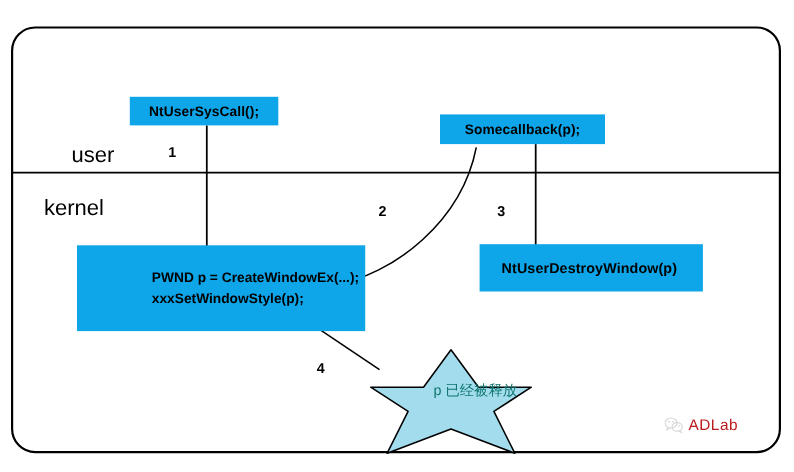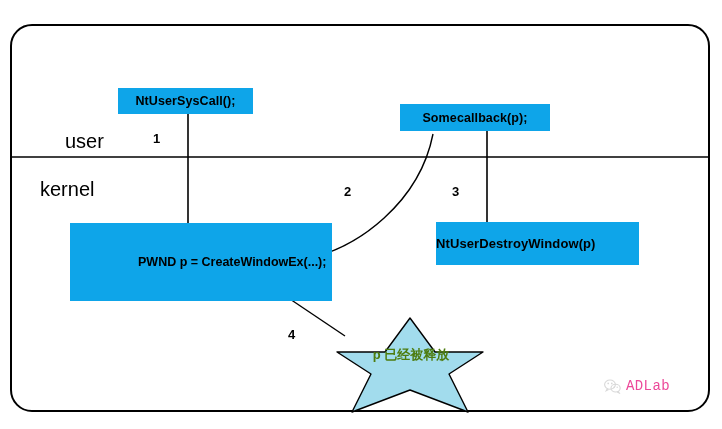--- a/index.html
+++ b/index.html
@@ -19,21 +19,21 @@
 
   
   .box{position:absolute;background:#0ea5e9;box-sizing:border-box;
        display:flex;align-items:center;
        font-weight:bold;color:#000;}
   .box.center{justify-content:center;}
   .box-title{font-size:12.5px;letter-spacing:.1px;white-space:nowrap;}
 
   #box-syscall{left:118px;top:88px;width:135px;height:26px;justify-content:center;}
   #box-destroy{left:400px;top:104px;width:150px;height:27px;justify-content:center;}
-  #box-ntdestroy{left:436px;top:222px;width:203px;height:43px;padding-left:0;}
+  #box-ntdestroy{left:436px;top:222px;width:203px;height:43px;padding-left:20px;}
   #box-ntdestroy .box-title{font-size:13px;}
 
   
   #box-code{left:70px;top:223px;width:262px;height:78px;
             flex-direction:column;align-items:flex-start;
             justify-content:center;padding-left:68px;}
   #box-code .codeline{font-size:12.5px;font-weight:bold;line-height:19px;
                       white-space:nowrap;color:#000;}
 
   
@@ -43,28 +43,28 @@
 
   
   .step{position:absolute;font-size:13px;font-weight:bold;color:#000;}
   #step-1{left:153px;top:131px;}
   #step-2{left:344px;top:184px;}
   #step-3{left:452px;top:184px;}
   #step-4{left:288px;top:327px;}
 
   
   #star-text{position:absolute;left:352px;top:346px;width:118px;
-             text-align:center;font-size:13px;font-weight:bold;color:#4d7c0f;
+             text-align:right;font-size:13px;font-weight:normal;color:#0f766e;
              white-space:nowrap;}
 
   
   #watermark{position:absolute;left:604px;top:378px;
              display:flex;align-items:center;gap:5px;
              color:#cfcfcf;font-size:14px;letter-spacing:.4px;}
-  #watermark .wm-text{color:#ec4899;font-family:Liberation Mono, monospace;}
+  #watermark .wm-text{color:#b91c1c;}
 </style>
 </head>
 <body>
 
 <div id="stage">
 
   <div class="frame"></div>
 
   <svg class="overlay" viewBox="0 0 722 429">
 
@@ -91,20 +91,21 @@
   <div class="box center" id="box-destroy">
     <span class="box-title">Somecallback(p);</span>
   </div>
 
   <div class="box" id="box-ntdestroy">
     <span class="box-title">NtUserDestroyWindow(p)</span>
   </div>
 
   <div class="box" id="box-code">
     <span class="codeline">PWND p = CreateWindowEx(...);</span>
+    <span class="codeline">xxxSetWindowStyle(p);</span>
   </div>
 
   <div class="step" id="step-1">1</div>
   <div class="step" id="step-2">2</div>
   <div class="step" id="step-3">3</div>
   <div class="step" id="step-4">4</div>
 
   <div id="star-text">p 已经被释放</div>
 
   <div id="watermark">

